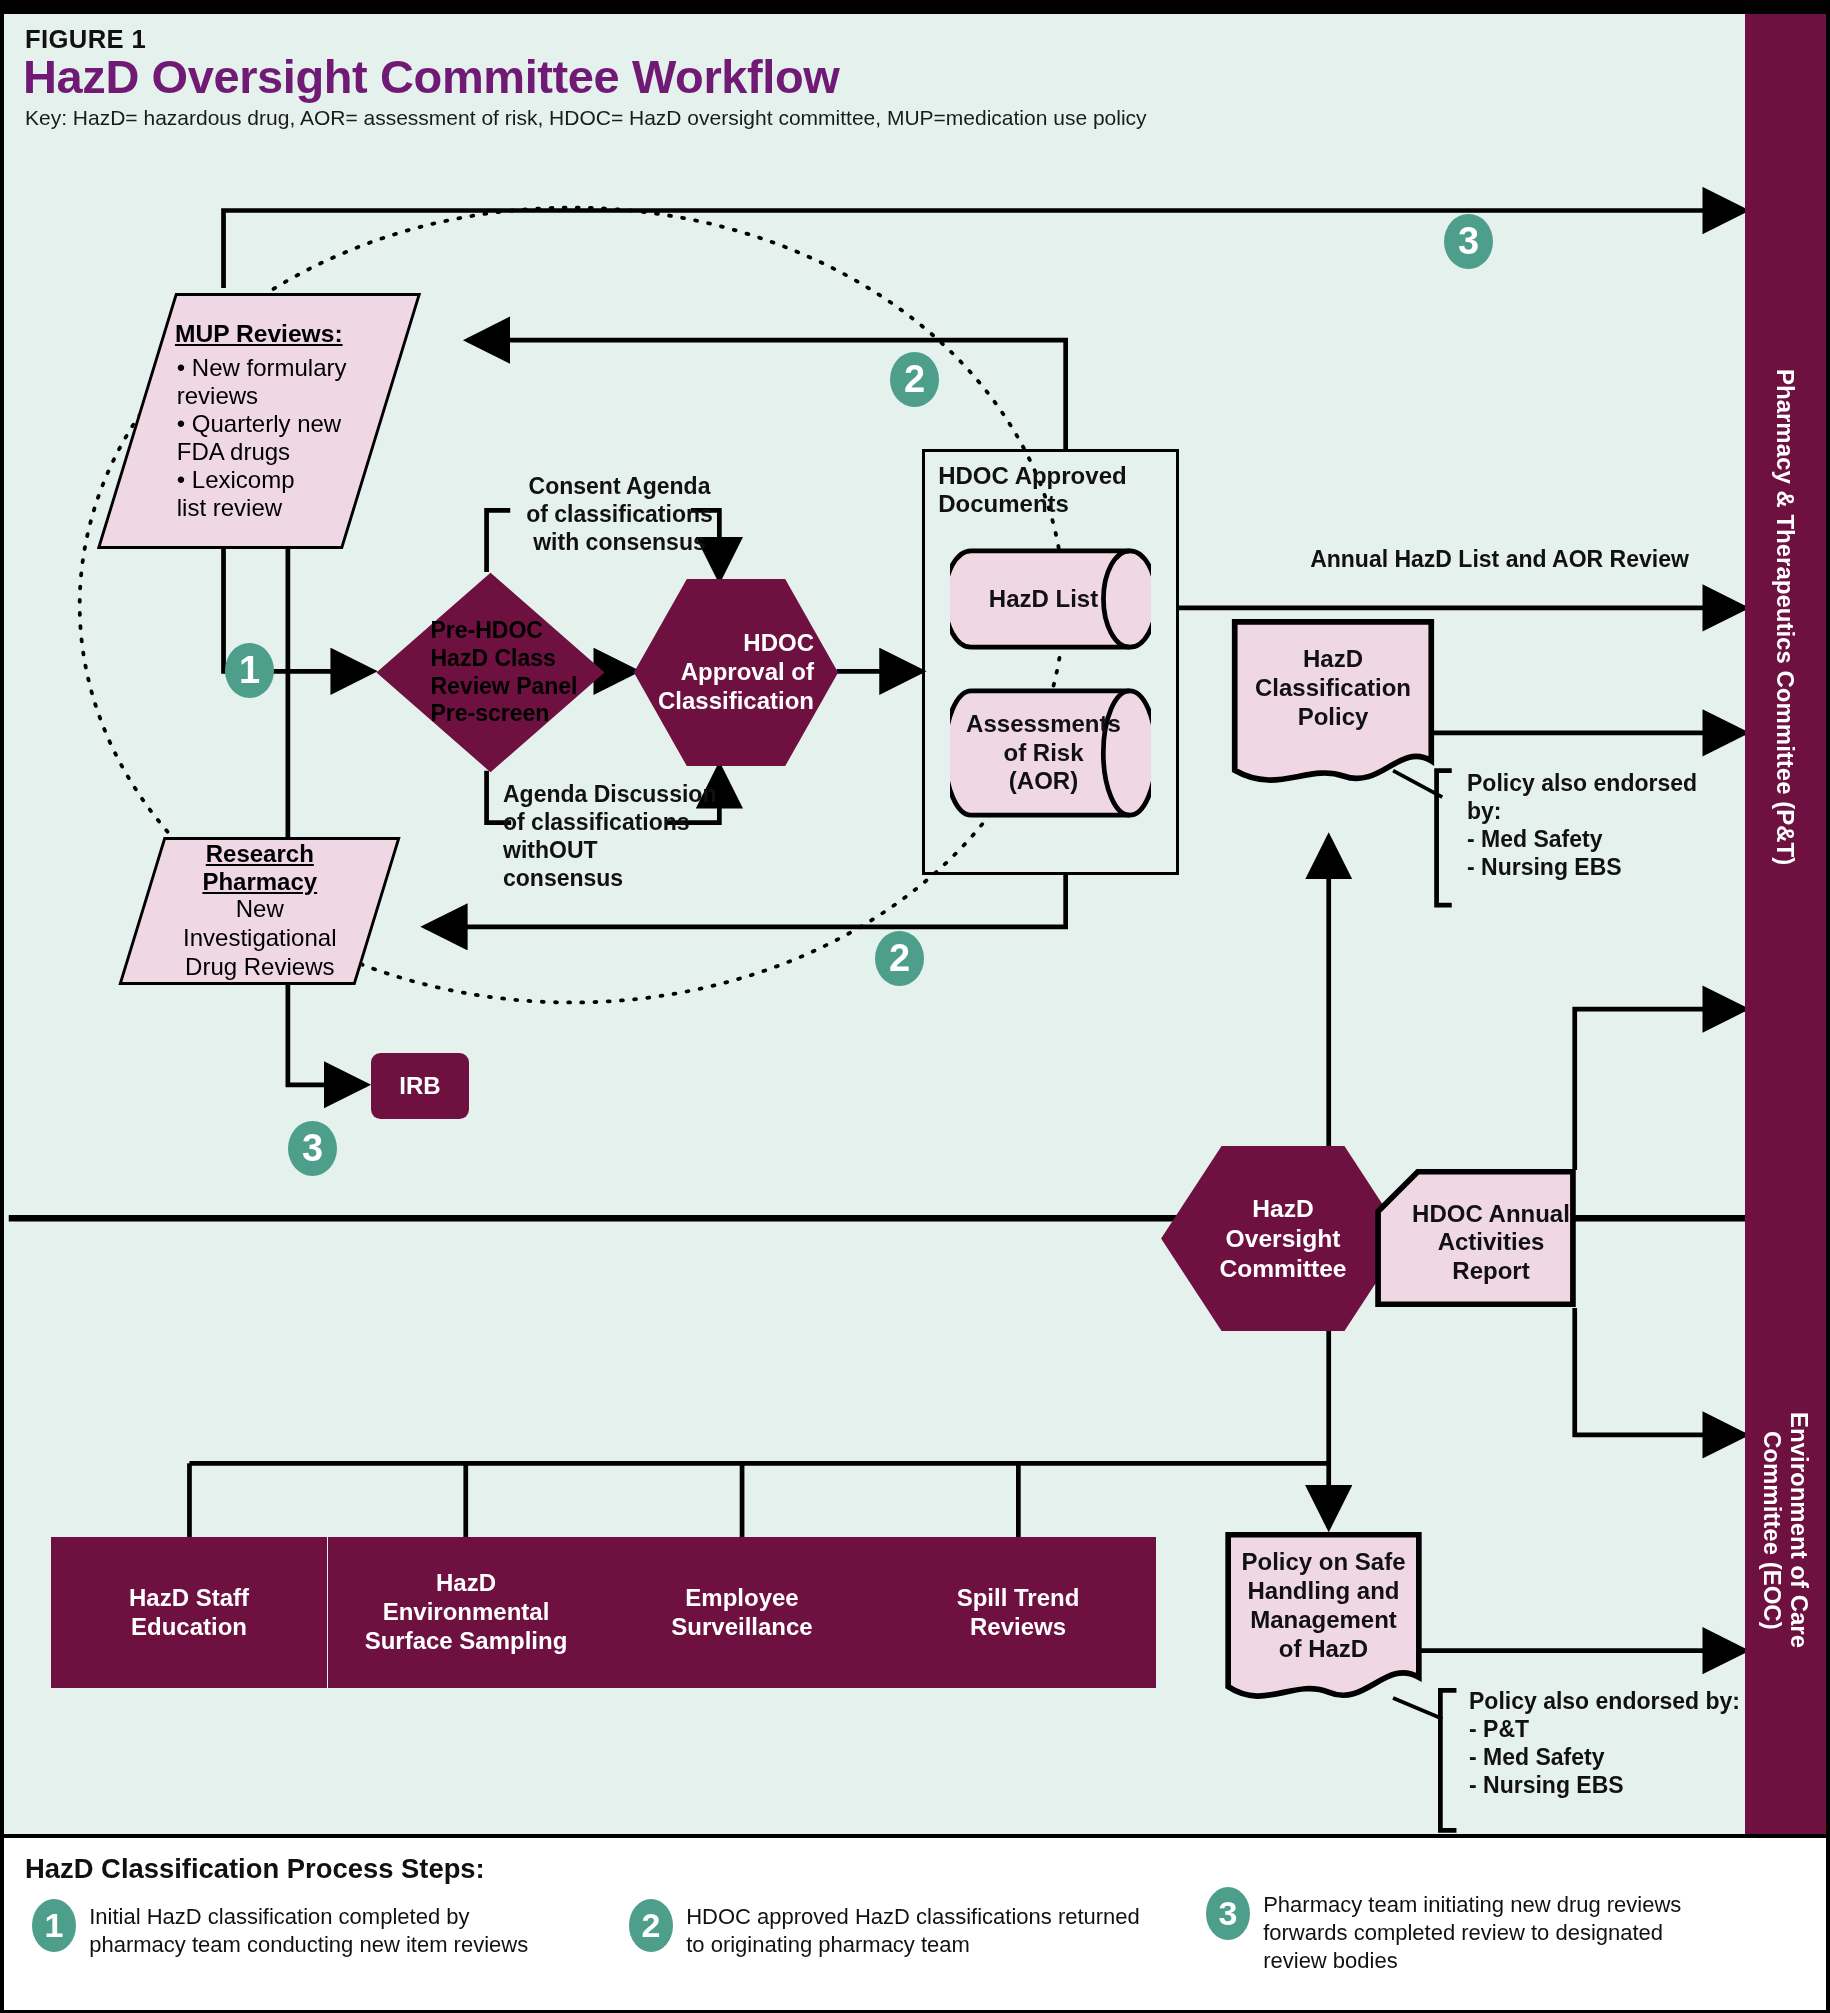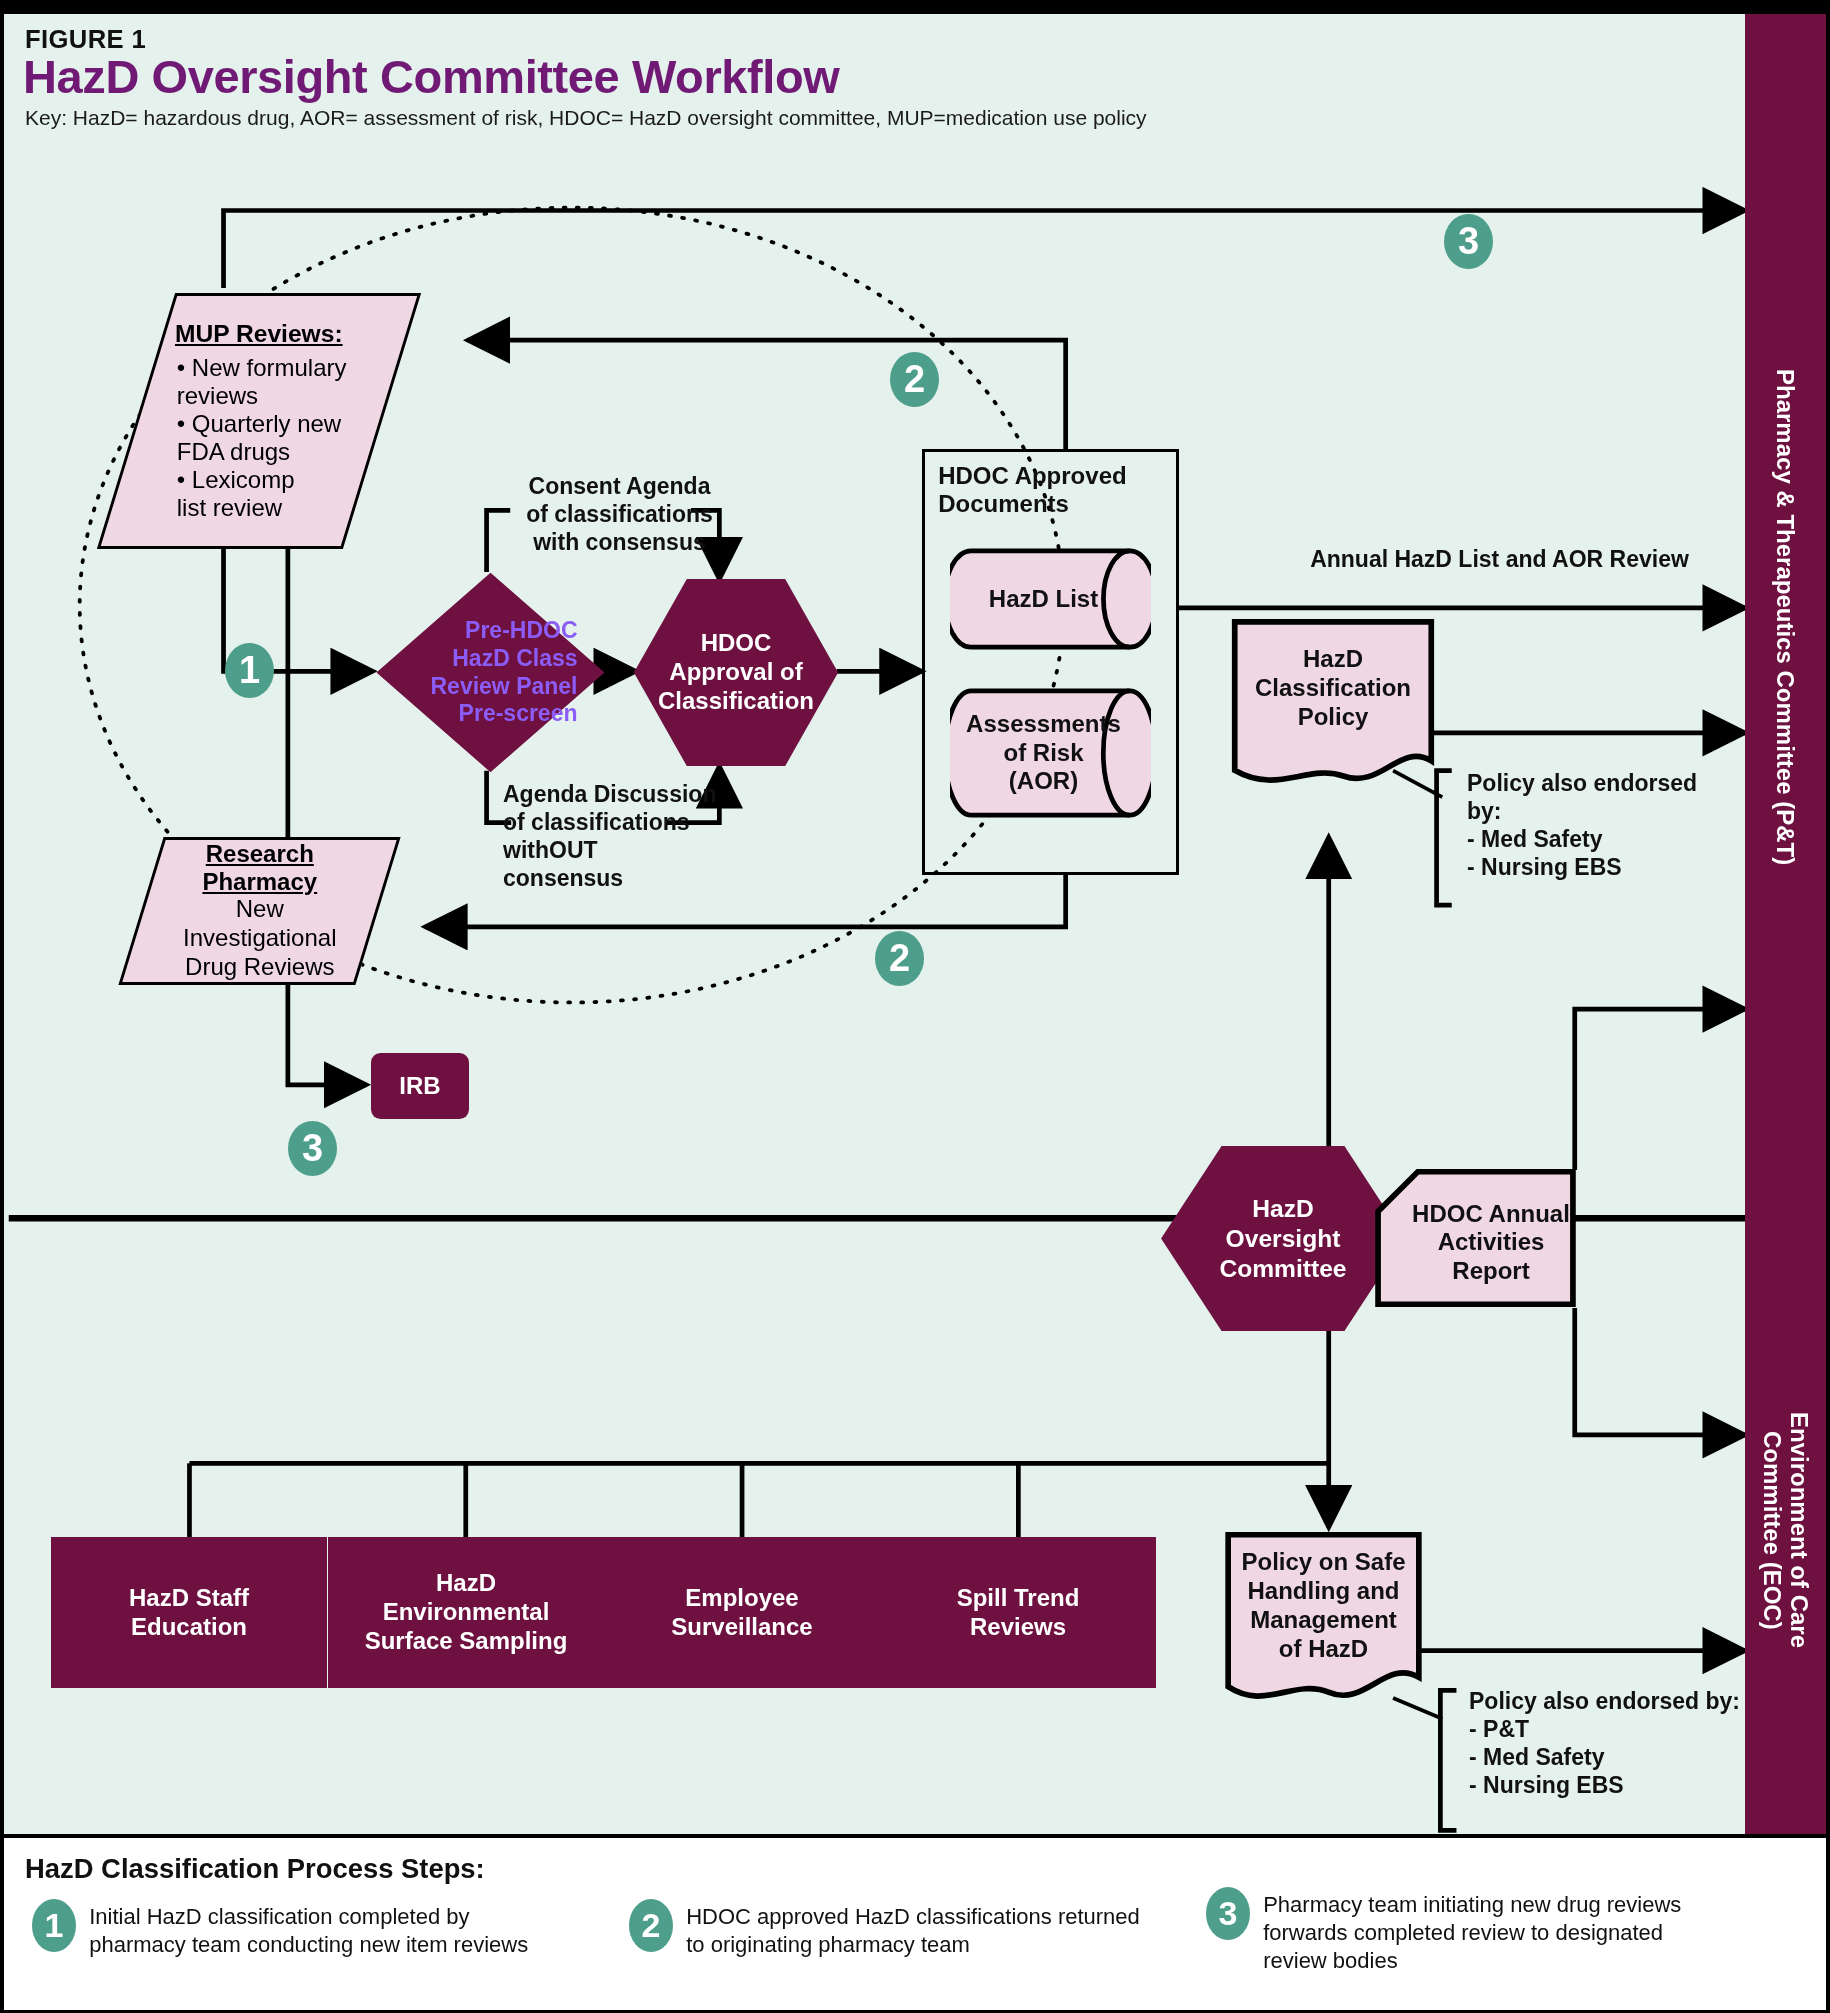--- a/index.html
+++ b/index.html
@@ -209,36 +209,36 @@
   <div class="nodebox maroon-box" style="left:367px; top:1049px; width:98px; height:66px; border-radius:9.5px;">
     <span>IRB</span>
   </div>
 
   <div class="diamond" style="left:372px; top:568px; width:229px; height:201px;">
     <svg viewBox="0 0 242 212" width="229" height="201">
       <polygon points="121,2 240,106 121,210 2,106" fill="#6e1141" stroke="#6e1141" stroke-width="2"></polygon>
     </svg>
     <div style="position:absolute; left:0; top:0; width:229px; height:201px;
                 display:flex; align-items:center; justify-content:center;">
-      <span style="color:#8b5cf6; font-weight:bold; font-size:23px; white-space:pre-line;
-                   text-align:right; line-height:1.2;margin-left:27px;">Pre-HDOC
+      <span style="color:#000000; font-weight:bold; font-size:23px; white-space:pre-line;
+                   text-align:left; line-height:1.2;margin-left:27px;">Pre-HDOC
 HazD Class
 Review Panel
 Pre-screen</span>
     </div>
   </div>
 
   <div class="hex" style="left:628px; top:573px; width:208px; height:191px;">
     <svg viewBox="0 0 220 202" width="208" height="191">
       <polygon points="58,2 162,2 218,101 162,200 58,200 2,101" fill="#6e1141"></polygon>
     </svg>
     <div style="position:absolute; left:0; top:0; width:208px; height:191px;
                 display:flex; align-items:center; justify-content:center;">
       <span style="color:#fff; font-weight:bold; font-size:24px; white-space:pre-line;
-                   text-align:center; line-height:1.2;">HDOC
+                   text-align:right; line-height:1.2;">HDOC
 Approval of
 Classification</span>
     </div>
   </div>
 
   <div style="position:absolute; left:918px; top:445px; width:257px; height:426px;
               border:3.8px solid #000; background:transparent;">
     <div style="position:absolute; left:13.2px; top:9.5px; font-size:24px; font-weight:bold;
                 color:#111; white-space:pre-line; line-height:1.2;">HDOC Approved
 Documents</div>

